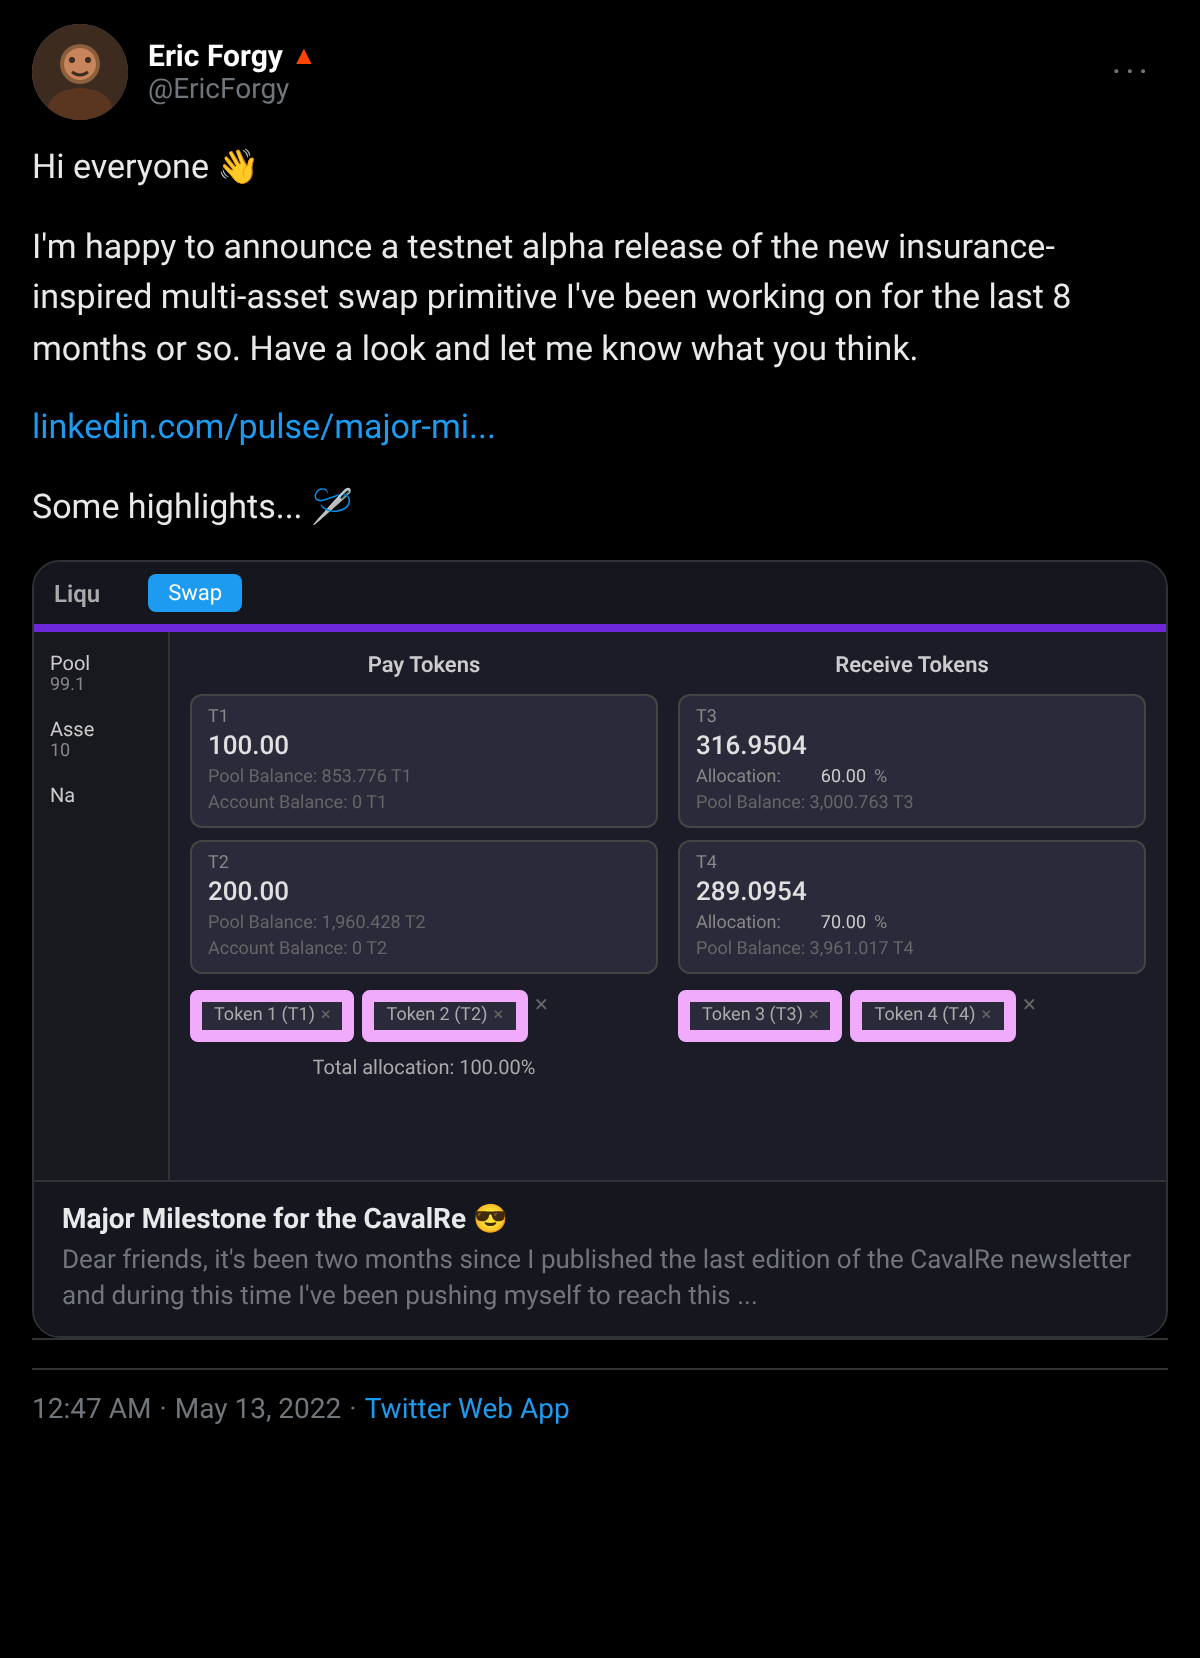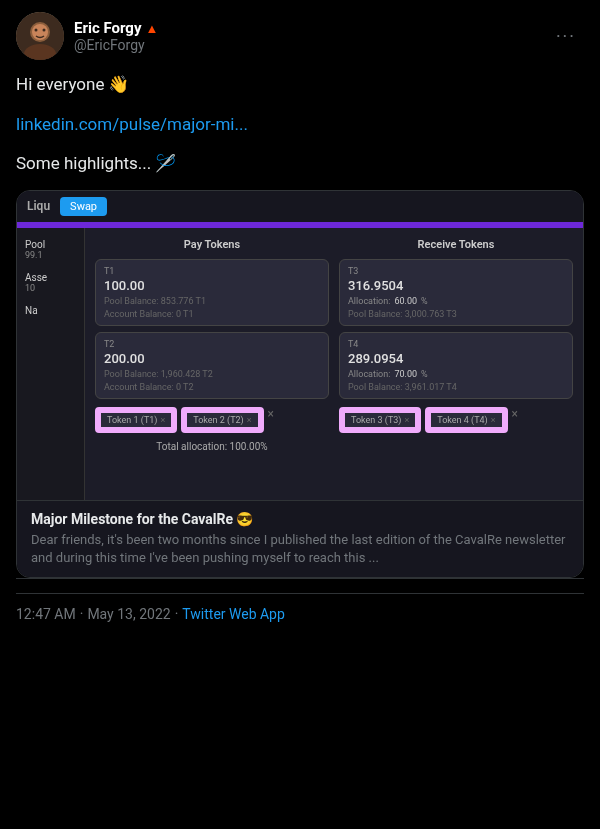--- a/index.html
+++ b/index.html
@@ -111,22 +111,22 @@
       flex-direction: column;
       font-size: 11px;
       color: #ccc;
       position: relative;
     }
     .app-topbar {
       background: #16161f;
       padding: 6px 10px;
       display: flex;
       align-items: center;
-      gap: 10px;
-      border-bottom: 6px solid #6d28d9;
+      gap: 24px;
+      border-bottom: 4px solid #6d28d9;
     }
     .app-tab {
       background: #2a2a3a;
       color: #aaa;
       padding: 3px 10px;
       border-radius: 4px;
       font-size: 11px;
     }
     .app-tab.active {
       background: #1d9bf0;
@@ -219,20 +219,21 @@
     .allocation-row {
       display: flex;
       align-items: center;
       gap: 4px;
       margin: 3px 0;
       font-size: 9px;
       color: #888;
     }
     .allocation-val {
       color: #ccc;
+      margin-left: 16px;
     }
     .total-allocation {
       margin-top: 8px;
       font-size: 10px;
       color: #aaa;
       text-align: center;
     }
     .link-preview {
       background: #16161f;
       padding: 10px 14px;
@@ -304,20 +305,21 @@
           <span class="fire-icon">▲</span>
         </div>
         <div class="author-handle">@EricForgy</div>
       </div>
     </div>
     <div class="more-btn">···</div>
   </div>
 
   <div class="tweet-body">
     <p>Hi everyone 👋</p>
+    <p>I'm happy to announce a testnet alpha release of the new insurance-inspired multi-asset swap primitive I've been working on for the last 8 months or so. Have a look and let me know what you think.</p>
     <p>
       <a class="tweet-link" href="#">linkedin.com/pulse/major-mi...</a>
     </p>
     <p>Some highlights... 🪡</p>
   </div>
 
   <div class="media-card">
     <div class="media-screenshot">
       <div class="app-screenshot">
 

